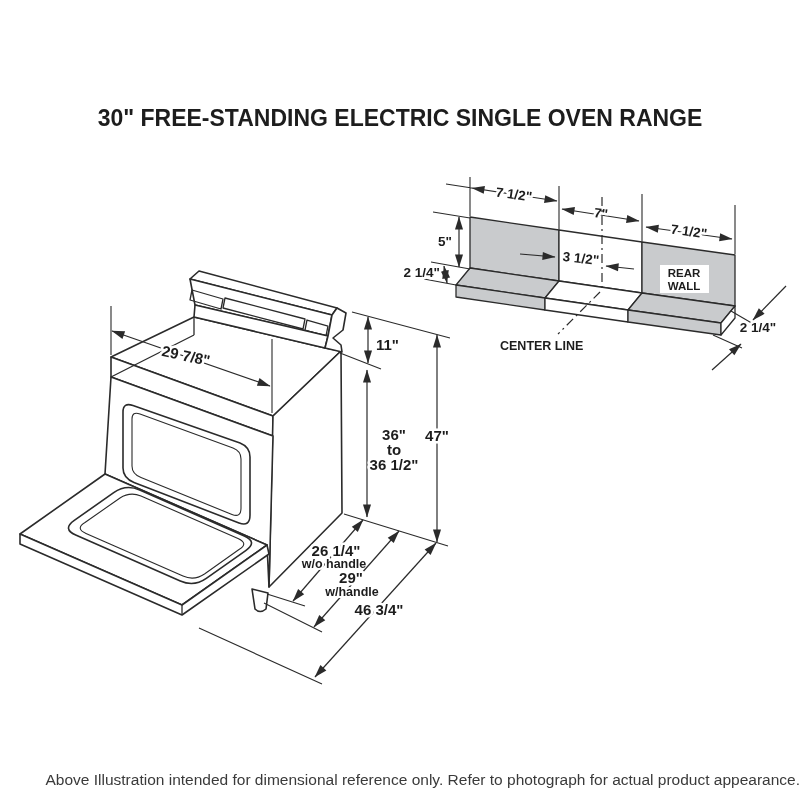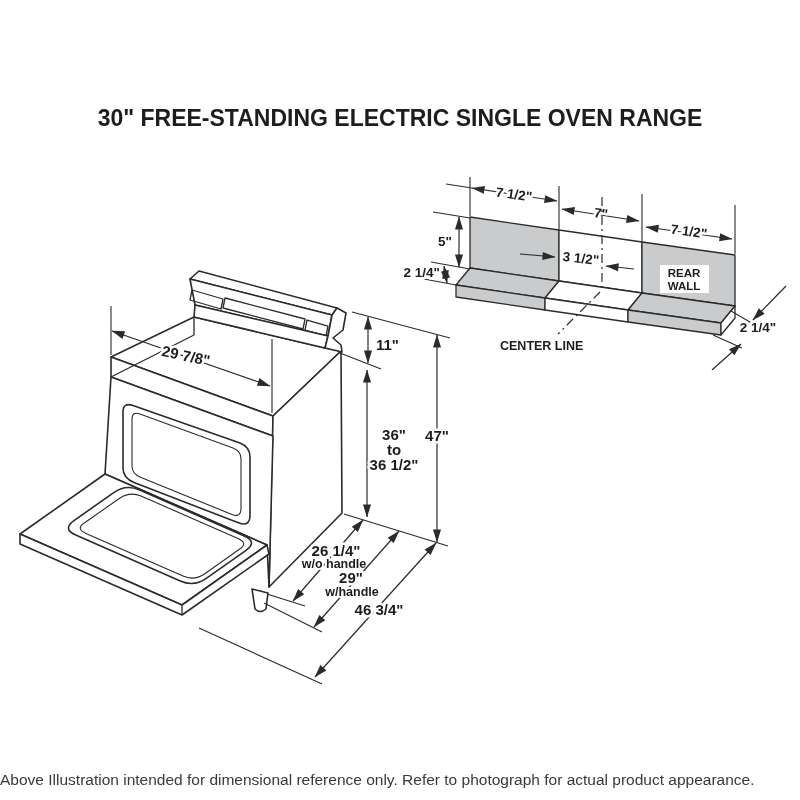--- a/index.html
+++ b/index.html
@@ -5,21 +5,21 @@
   html,body{margin:0;padding:0;}
   body{
     width:800px;height:800px;background:#ffffff;position:relative;overflow:hidden;
     font-family:"Liberation Sans", sans-serif;
   }
   .title{
     position:absolute;left:0;top:105px;width:800px;text-align:center;
     font-size:23px;font-weight:bold;color:#1d1d1d;letter-spacing:0px;
   }
   .footer{
-    position:absolute;left:0;top:771px;width:800px;text-align:left;
+    position:absolute;left:0;top:771px;width:800px;text-align:right;
     font-size:15.5px;font-weight:400;color:#3a3a3a;letter-spacing:0px;
   }
   svg{position:absolute;left:0;top:0;}
   .outline{fill:#ffffff;stroke:#2b2b2b;stroke-width:1.6;stroke-linejoin:round;}
   .shade{fill:#c9cbcd;stroke:#2b2b2b;stroke-width:1.3;stroke-linejoin:round;}
   .whitef{fill:#ffffff;stroke:#2b2b2b;stroke-width:1.3;stroke-linejoin:round;}
   .lineonly{fill:none;stroke:#2b2b2b;stroke-width:1.3;stroke-linejoin:round;}
   .thin{fill:none;stroke:#2b2b2b;stroke-width:1.1;}
   .dimline{fill:none;stroke:#2b2b2b;stroke-width:1.2;}
   .cl{fill:none;stroke:#2b2b2b;stroke-width:1.2;stroke-dasharray:9 4 2 4;}

